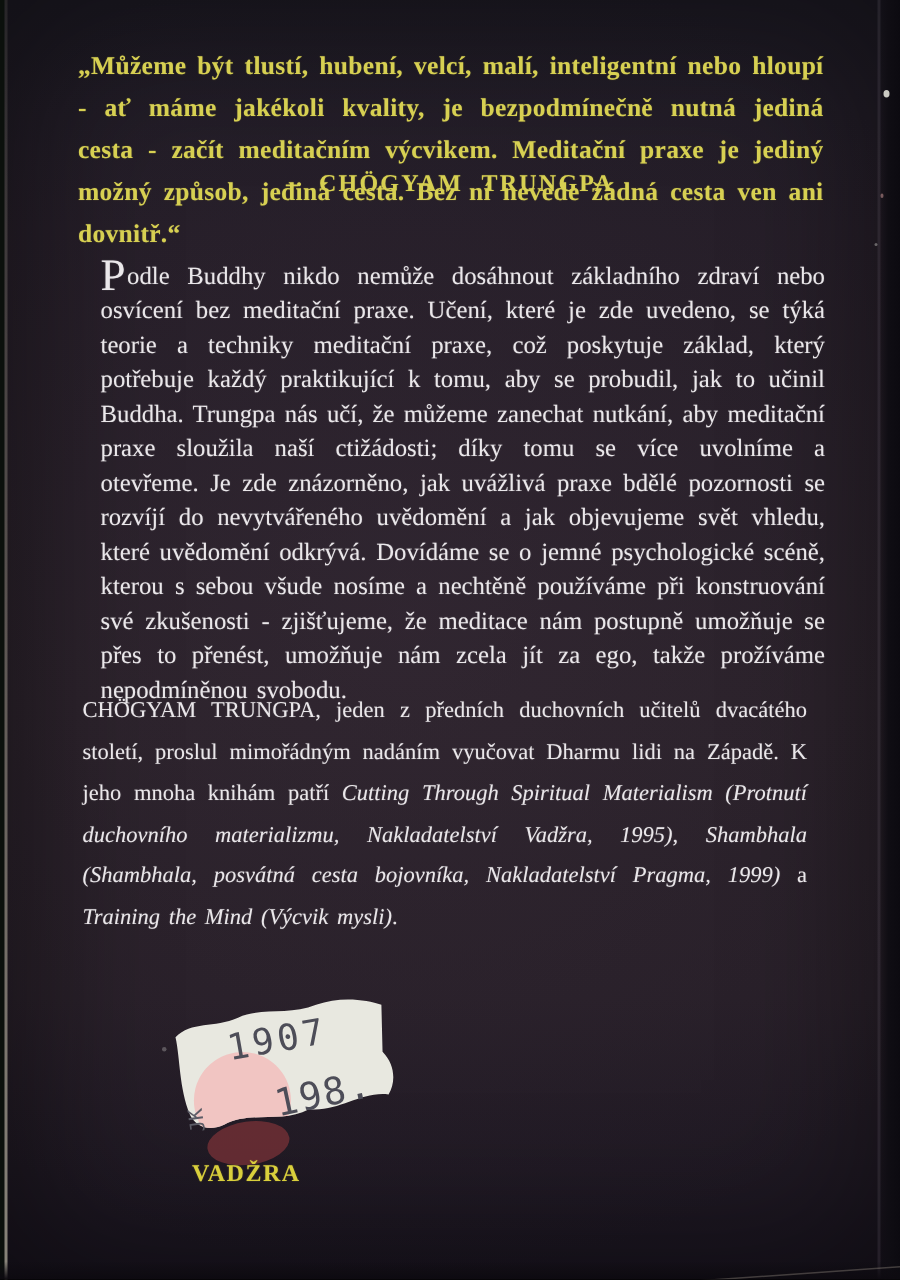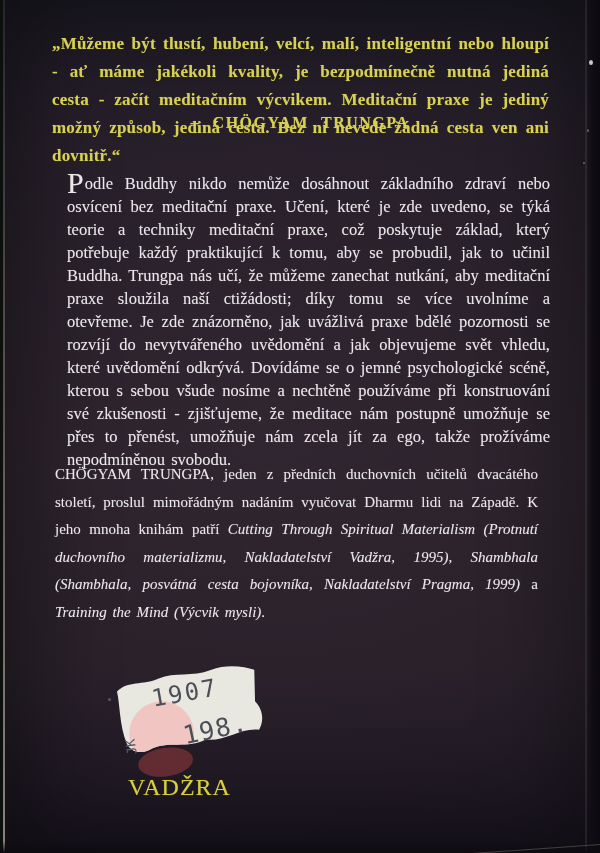--- a/index.html
+++ b/index.html
@@ -61,21 +61,21 @@
   }
   .bio .it{font-style:italic;}
 
   
   .sticker-wrap{position:absolute;left:112px;top:662px;transform:rotate(-8deg);}
   .sticker-wrap svg{display:block;}
 
   
   .publisher{
     position:absolute;left:128px;top:774px;
-    color:#d9cf3c;font-size:24px;font-weight:normal;letter-spacing:1px;
+    color:#d9cf3c;font-size:16px;font-weight:bold;letter-spacing:1px;
     text-shadow:0 0 1px rgba(217,207,60,0.4);
   }
   .isbn{
     position:absolute;left:372px;top:779px;
     color:#e6e3e6;font-size:16.5px;letter-spacing:0.8px;word-spacing:3px;
     text-shadow:0 0 1px rgba(240,238,240,0.30);
   }
 </style>
 </head>
 <body>

